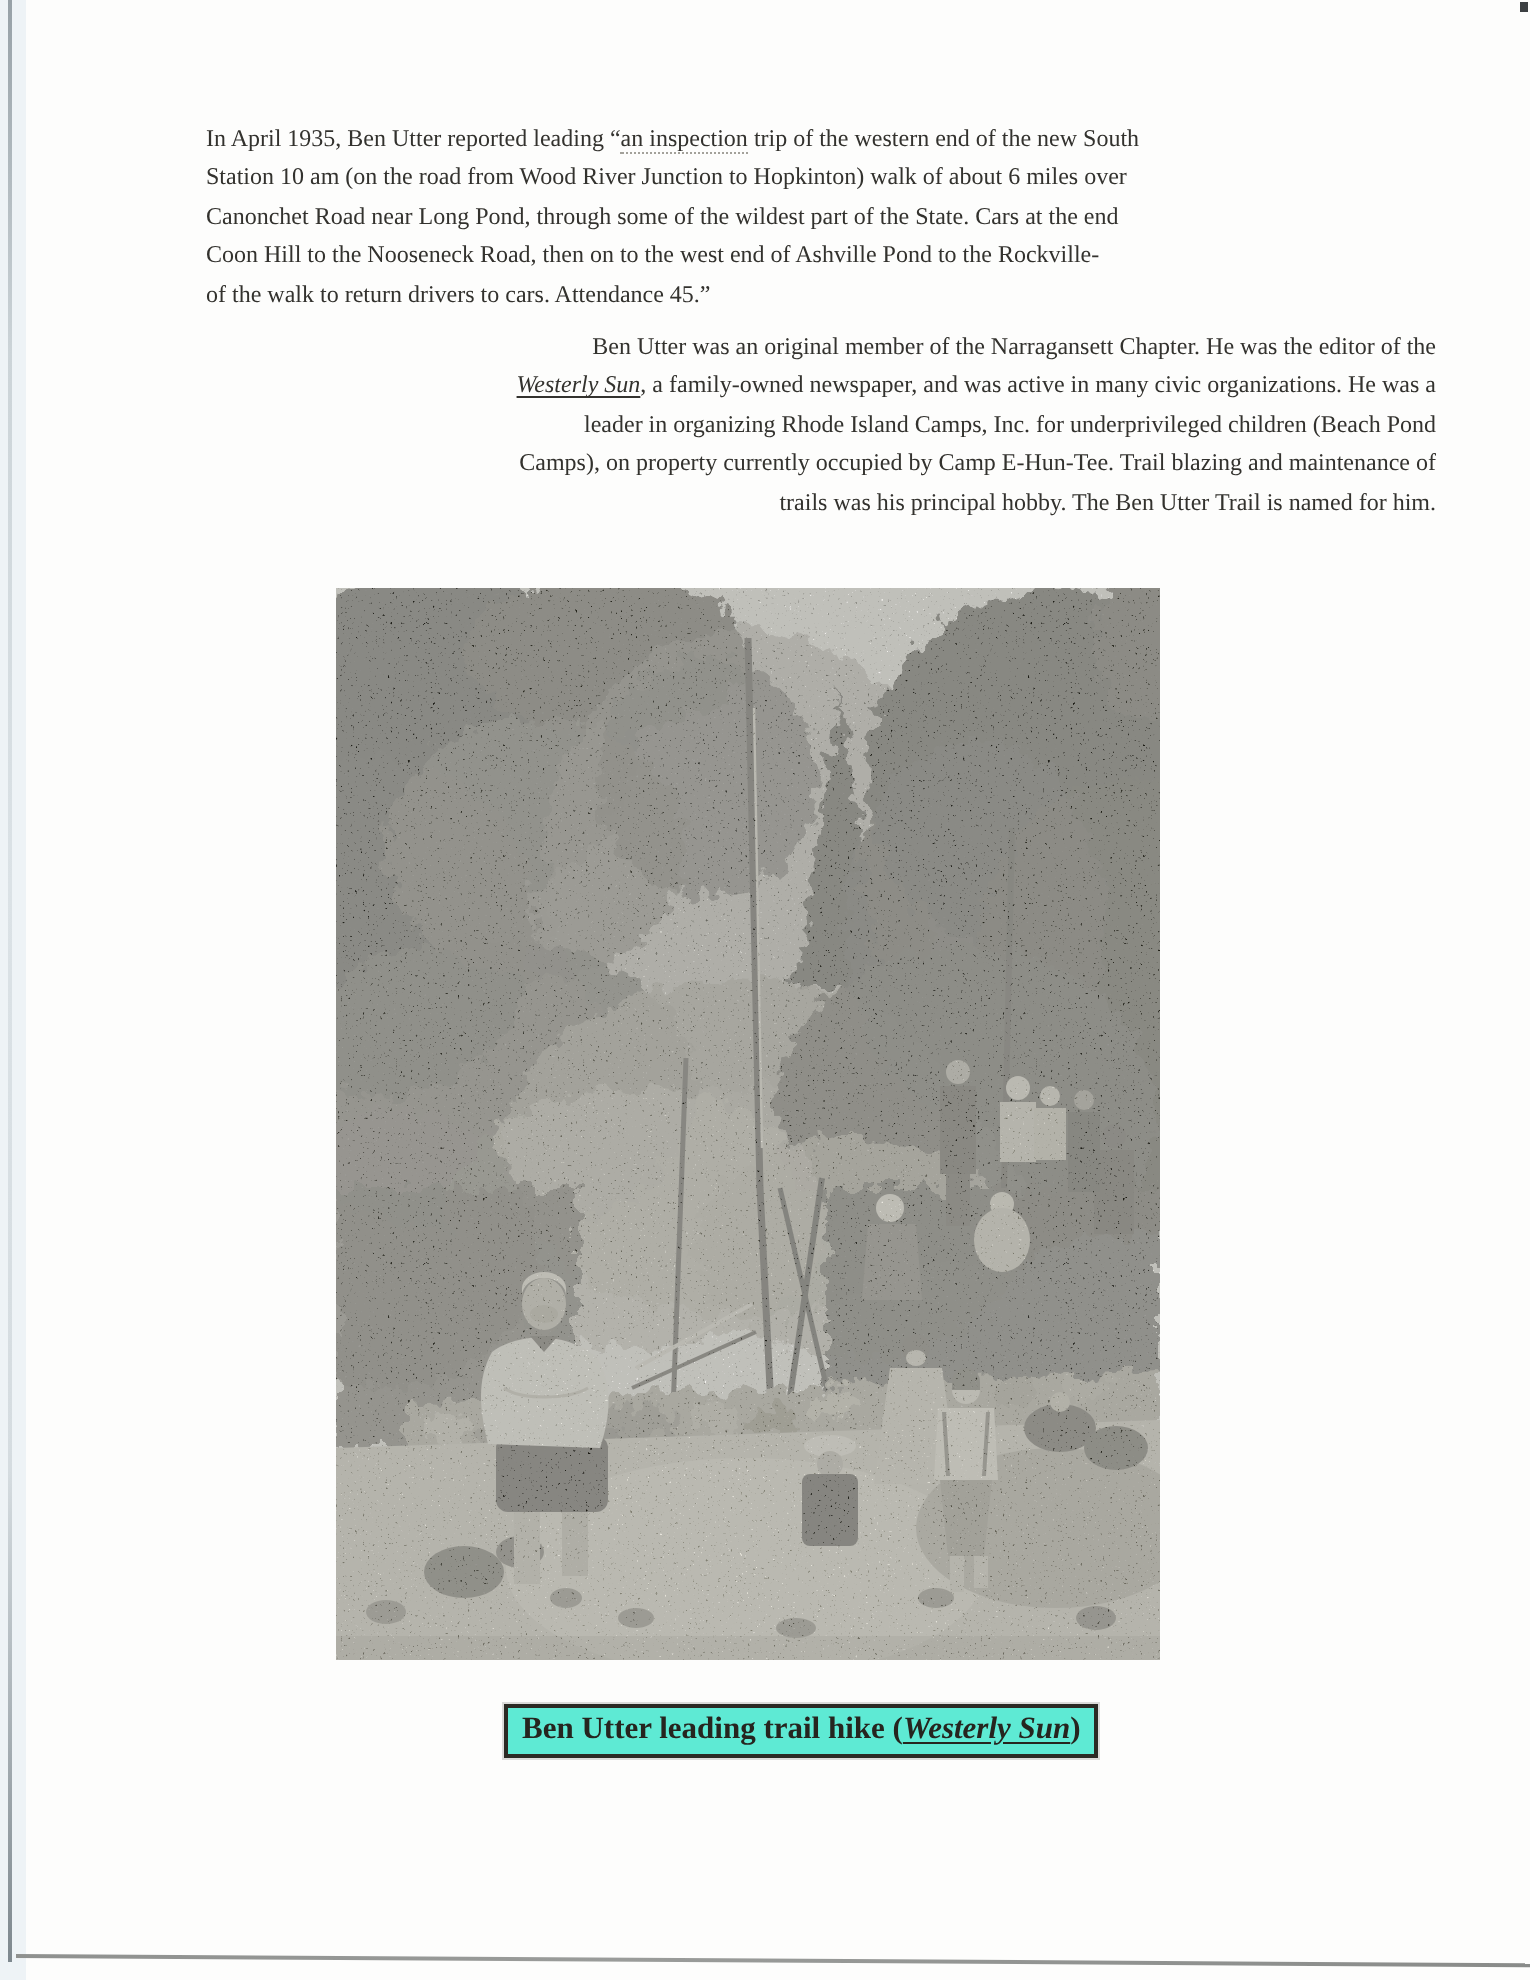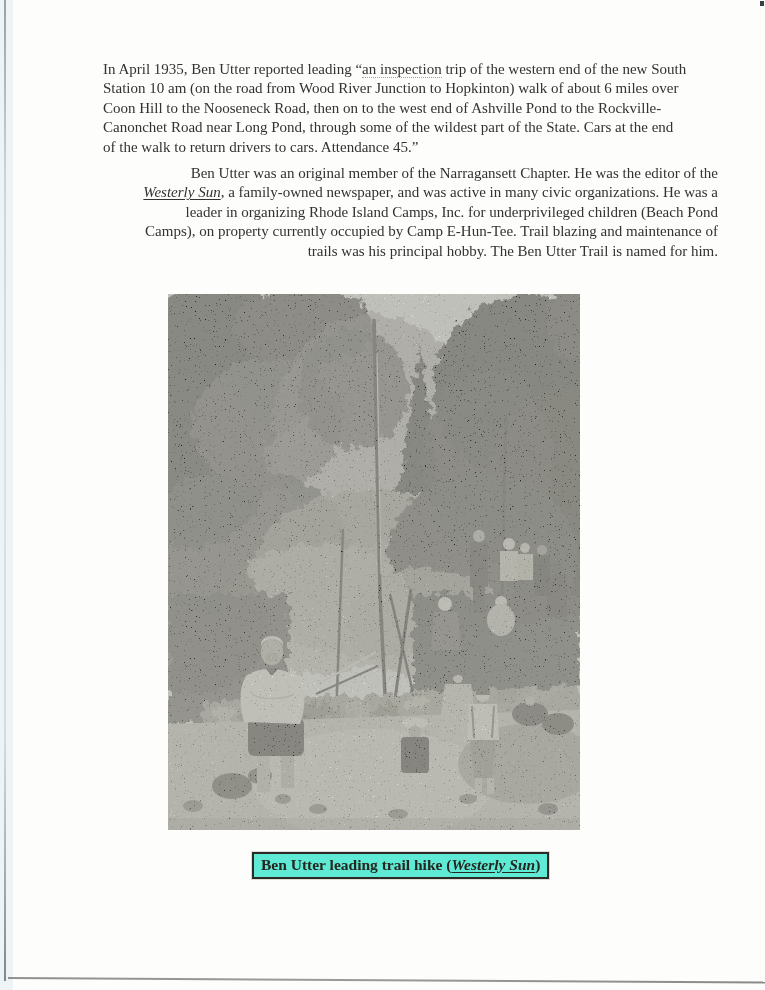--- a/index.html
+++ b/index.html
@@ -14,21 +14,21 @@
   .scan-strip-left{position:absolute;left:0;top:0;width:13px;height:990px;background:#eef3f6;}
   .scan-line-left{position:absolute;left:4px;top:0;width:2px;height:981px;
     background:linear-gradient(#97a1a7,#ccd4d8 18%,#dbe2e6 45%,#d5dce0 75%,#7e888e);}
   .scan-line-bottom{position:absolute;left:8px;top:977px;width:760px;height:2px;
     background:linear-gradient(90deg,#8f918f,#9a9c9a 40%,#898b89);
     transform:rotate(0.35deg);transform-origin:left center;}
   .scan-speck-tr{position:absolute;left:760px;top:1px;width:4px;height:5px;background:#3c4042;}
   
   .content{
     position:absolute;left:103px;top:60px;width:615px;
-    color:#33322e;font-size:15px;line-height:19.4px;
+    color:#33322e;font-size:12px;line-height:19.4px;
   }
   .para{margin:0;}
   .para + .para{margin-top:7px;text-align:right;}
   .tline{white-space:nowrap;}
   .u{text-decoration:underline;text-underline-offset:2px;font-style:italic;}
   .faint-mark{border-bottom:1px dotted #a3a19a;}
   
   .photo{position:absolute;left:168px;top:294px;width:412px;height:536px;}
   .photo svg{display:block;}
   
@@ -47,22 +47,22 @@
 
 <div class="page">
 
   <div class="scan-strip-left"></div>
   <div class="scan-line-left"></div>
 
   <div class="content">
     <div class="para">
       <div class="tline"><span>In April 1935, Ben Utter reported leading “</span><span class="faint-mark">an inspection</span><span> trip of the western end of the new South</span></div>
       <div class="tline">Station 10 am (on the road from Wood River Junction to Hopkinton) walk of about 6 miles over</div>
+      <div class="tline">Canonchet Road near Long Pond, through some of the wildest part of the State. Cars at the end</div>
       <div class="tline">Coon Hill to the Nooseneck Road, then on to the west end of Ashville Pond to the Rockville-</div>
-      <div class="tline">Canonchet Road near Long Pond, through some of the wildest part of the State. Cars at the end</div>
       <div class="tline">of the walk to return drivers to cars. Attendance 45.”</div>
     </div>
     <div class="para">
       <div class="tline">Ben Utter was an original member of the Narragansett Chapter. He was the editor of the</div>
       <div class="tline"><span class="u">Westerly Sun</span><span>, a family-owned newspaper, and was active in many civic organizations. He was a</span></div>
       <div class="tline">leader in organizing Rhode Island Camps, Inc. for underprivileged children (Beach Pond</div>
       <div class="tline">Camps), on property currently occupied by Camp E-Hun-Tee. Trail blazing and maintenance of</div>
       <div class="tline">trails was his principal hobby. The Ben Utter Trail is named for him.</div>
     </div>
   </div>

